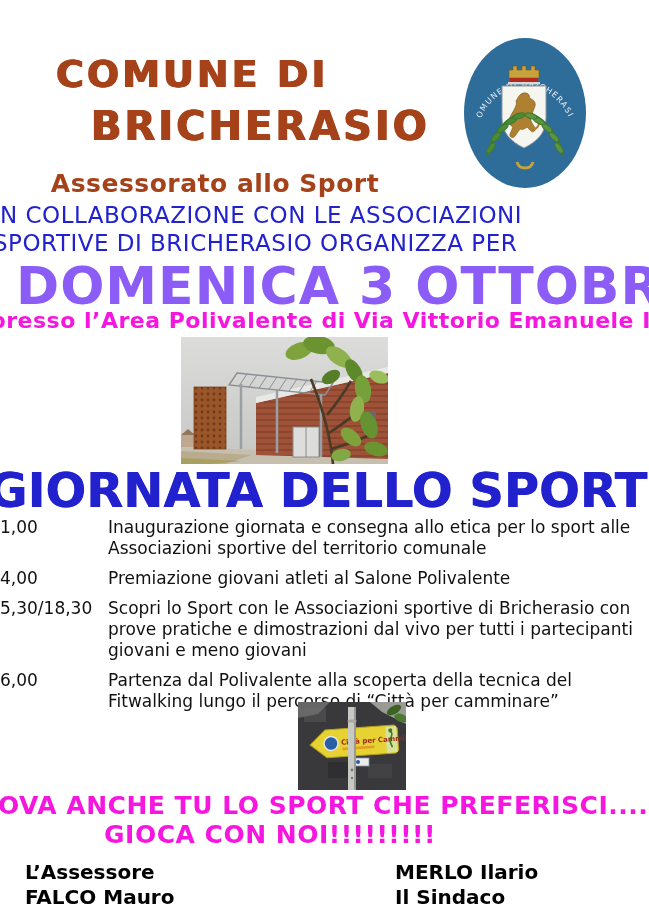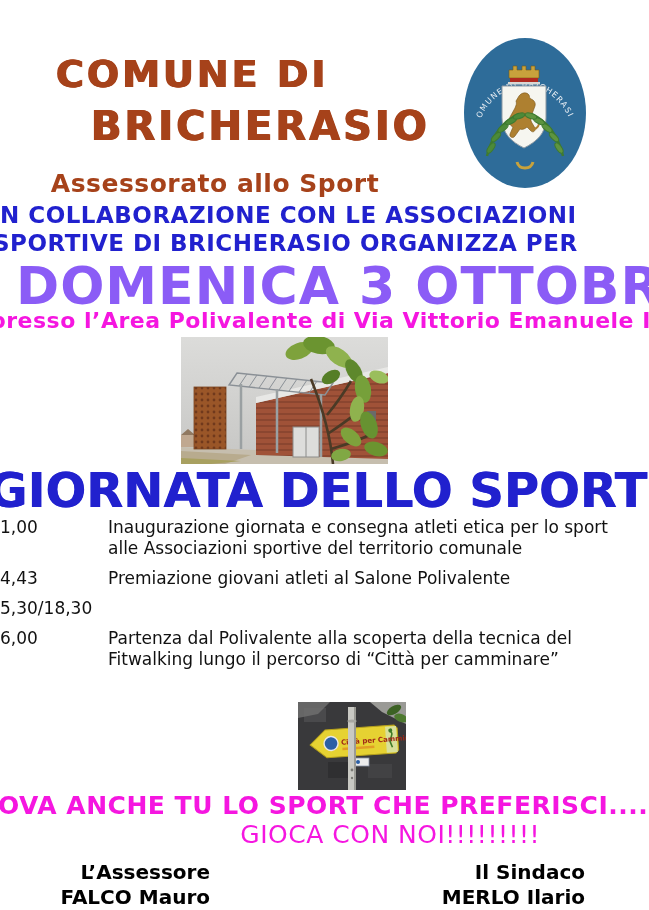--- a/index.html
+++ b/index.html
@@ -15,44 +15,44 @@
     color:#A6421A;font-weight:bold;text-align:left;width:460px;left:16px;
     letter-spacing:3px;
     text-shadow:0.7px 0 0 currentColor,-0.7px 0 0 currentColor;
     padding-left:40px;
   }
   .muni-line1{top:52px;font-size:38px;}
   .muni-line2{top:103px;font-size:40px;margin-left:35px;}
   .muni-sub{top:169px;font-size:25px;color:#A6421A;font-weight:bold;text-align:center;width:430px;left:0;letter-spacing:0.5px;}
 
   
-  .intro{color:#2121CE;font-weight:bold;font-size:23px;letter-spacing:0.5px;}
+  .intro{color:#2121CE;font-weight:normal;font-size:23px;letter-spacing:0.5px;}
   .intro1{top:202px;left:0;}
   .intro2{top:230px;left:-7px;}
 
   
   .date-line{top:256px;left:16px;color:#8b5cf6;font-weight:bold;font-size:52px;letter-spacing:1px;}
   .venue-line{top:308px;left:-10px;color:#F516E0;font-weight:bold;font-size:22px;letter-spacing:0.5px;}
 
   
   .main-title{top:462px;left:-12px;color:#2121CE;font-weight:bold;font-size:48px;letter-spacing:0px;
     text-shadow:0.6px 0 0 currentColor;}
 
   
   .schedule{position:absolute;top:517px;left:0;width:636px;}
   .sched-row{display:flex;margin-bottom:9px;color:#111;font-size:17px;line-height:21px;}
   .sched-time{flex:0 0 108px;white-space:nowrap;}
   .sched-desc{flex:1;white-space:normal;}
 
   
   .closing1{top:791px;left:-2px;color:#F516E0;font-weight:bold;font-size:25px;letter-spacing:0.5px;}
-  .closing2{top:820px;left:0;width:540px;text-align:right;color:#F516E0;font-weight:normal;font-size:25px;letter-spacing:0.5px;}
-
-  
-  .sig{color:#000;font-weight:bold;font-size:20px;line-height:25px;text-align:right;}
+  .closing2{top:820px;left:0;width:540px;text-align:center;color:#F516E0;font-weight:bold;font-size:25px;letter-spacing:0.5px;}
+
+  
+  .sig{color:#000;font-weight:bold;font-size:20px;line-height:25px;text-align:left;}
   .sig-left{top:860px;left:25px;width:185px;}
   .sig-right{top:860px;left:395px;width:190px;}
 
   .photo{position:absolute;display:block;}
 </style>
 </head>
 <body>
 
 <div class="abs muni-title muni-line1">COMUNE DI</div>
 <div class="abs muni-title muni-line2">BRICHERASIO</div>
@@ -169,28 +169,29 @@
     <ellipse cx="195" cy="112" rx="12" ry="7" transform="rotate(15 195 112)" fill="#6B9430"></ellipse>
     <ellipse cx="160" cy="118" rx="10" ry="6" transform="rotate(-10 160 118)" fill="#80A844"></ellipse>
   </g>
 </svg>
 
 <div class="abs main-title">GIORNATA DELLO SPORT</div>
 
 <div class="schedule">
   <div class="sched-row">
     <div class="sched-time">1,00</div>
-    <div class="sched-desc">Inaugurazione giornata e consegna atleti etica per lo sport alle Associazioni sportive del territorio comunale</div>
-  </div>
-  <div class="sched-row">
-    <div class="sched-time">4,43</div>
+    <div class="sched-desc">Inaugurazione giornata e consegna allo etica per lo sport alle Associazioni sportive del territorio comunale</div>
+  </div>
+  <div class="sched-row">
+    <div class="sched-time">4,00</div>
     <div class="sched-desc">Premiazione giovani atleti al Salone Polivalente</div>
   </div>
   <div class="sched-row">
     <div class="sched-time">5,30/18,30</div>
+    <div class="sched-desc">Scopri lo Sport con le Associazioni sportive di Bricherasio con prove pratiche e dimostrazioni dal vivo per tutti i partecipanti giovani e meno giovani</div>
   </div>
   <div class="sched-row">
     <div class="sched-time">6,00</div>
     <div class="sched-desc">Partenza dal Polivalente alla scoperta della tecnica del Fitwalking lungo il percorso di “Città per camminare”</div>
   </div>
 </div>
 
 <svg class="photo" style="left:298px;top:702px;" width="108" height="88" viewBox="0 0 108 88">
   <rect width="108" height="88" fill="#39393B"></rect>
   <rect x="6" y="6" width="22" height="14" fill="#4A4A4C"></rect>
@@ -225,15 +226,15 @@
 </svg>
 
 <div class="abs closing1">OVA ANCHE TU LO SPORT CHE PREFERISCI....</div>
 <div class="abs closing2">GIOCA CON NOI!!!!!!!!!</div>
 
 <div class="abs sig sig-left">
   <div>L’Assessore</div>
   <div>FALCO Mauro</div>
 </div>
 <div class="abs sig sig-right">
+  <div>MERLO Ilario</div>
   <div>Il Sindaco</div>
-  <div>MERLO Ilario</div>
 </div>
 
 </body></html>

